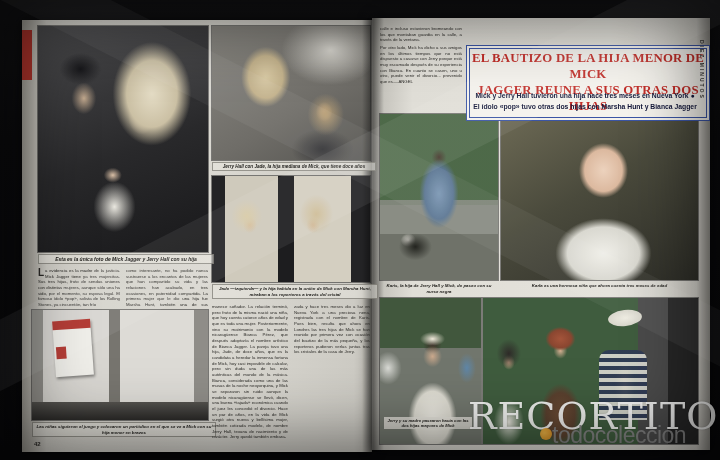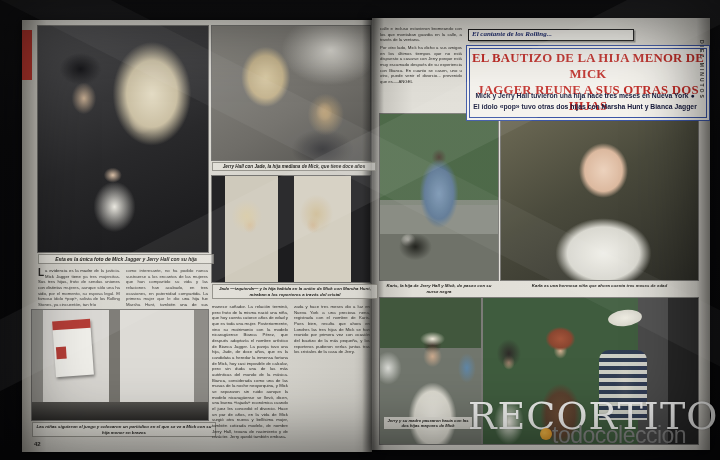--- a/index.html
+++ b/index.html
@@ -190,21 +190,20 @@
   </div>
 
   <div id="right-page" class="page"></div>
   <div id="gutter"></div>
 
   <div id="intro-col" class="body-col">
     <p>calle e incluso estuvieron bromeando con los que montaban guardia en la calle, a través de la ventana.</p>
     <p>Por otro lado, Mick ha dicho a sus amigos en los últimos tiempos que no está dispuesto a casarse con Jerry porque está muy escamado después de su experiencia con Bianca. En cuanto se casen, uno u otro, puede venir el divorcio... prevenido que es.—ANGEL</p>
   </div>
 
-  <div id="kicker">El cantante de los Rolling...</div>
 
   <div id="headline-box">
     <div id="headline-inner">
       <div>EL BAUTIZO DE LA HIJA MENOR DE MICK</div>
       <div>JAGGER REUNE A SUS OTRAS DOS HIJAS</div>
     </div>
   </div>
 
   <div id="subtitle">
     <div>Mick y Jerry Hall tuvieron una hija hace tres meses en Nueva York ●</div>

